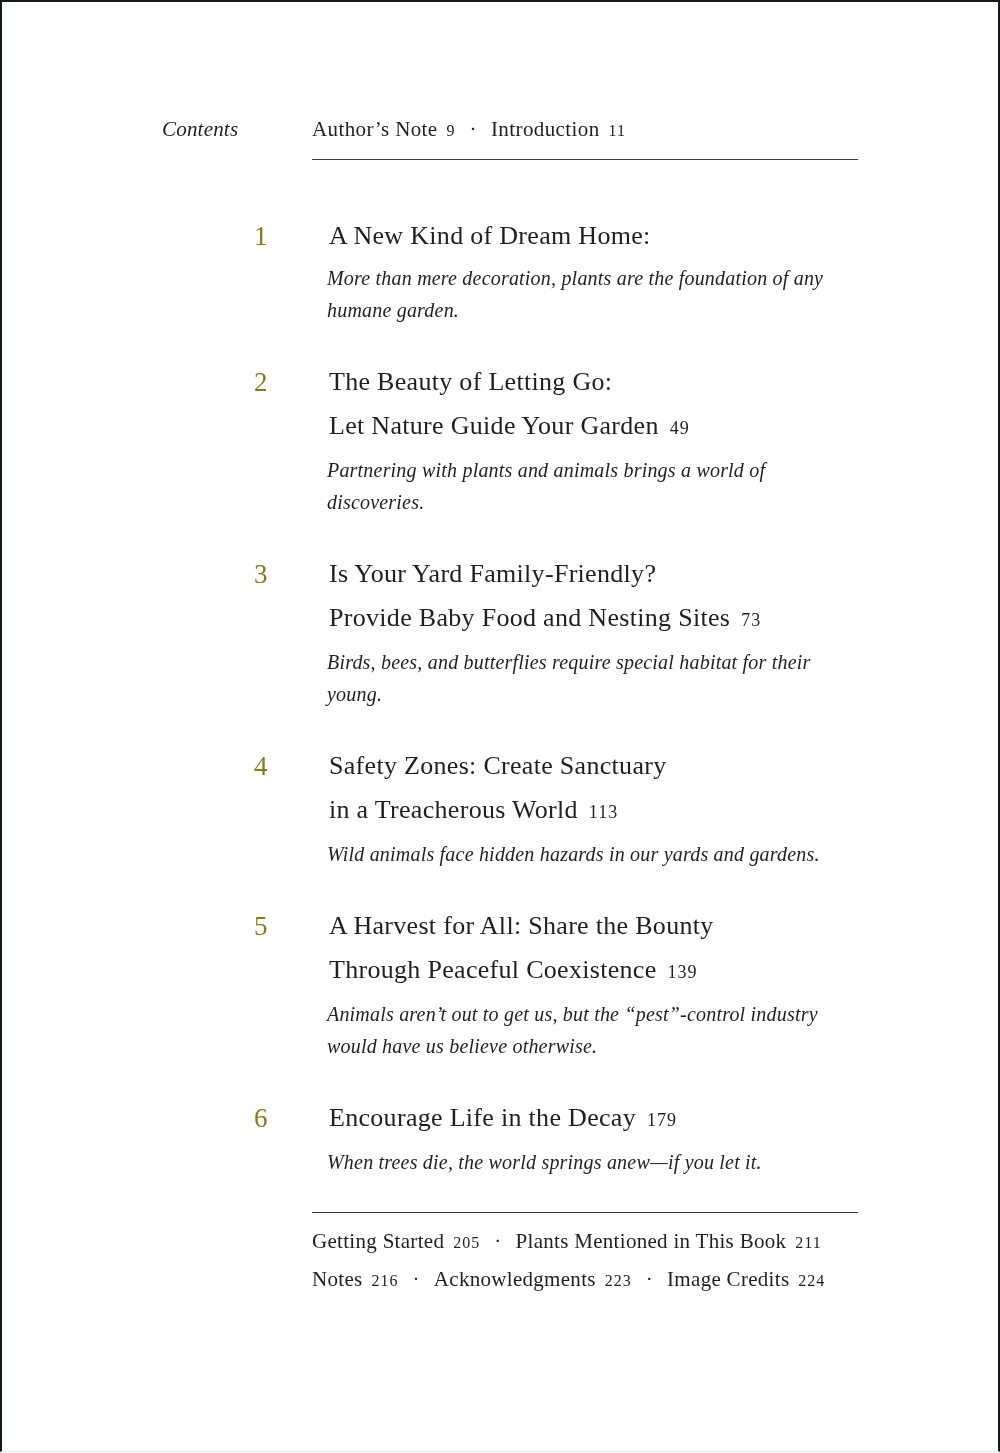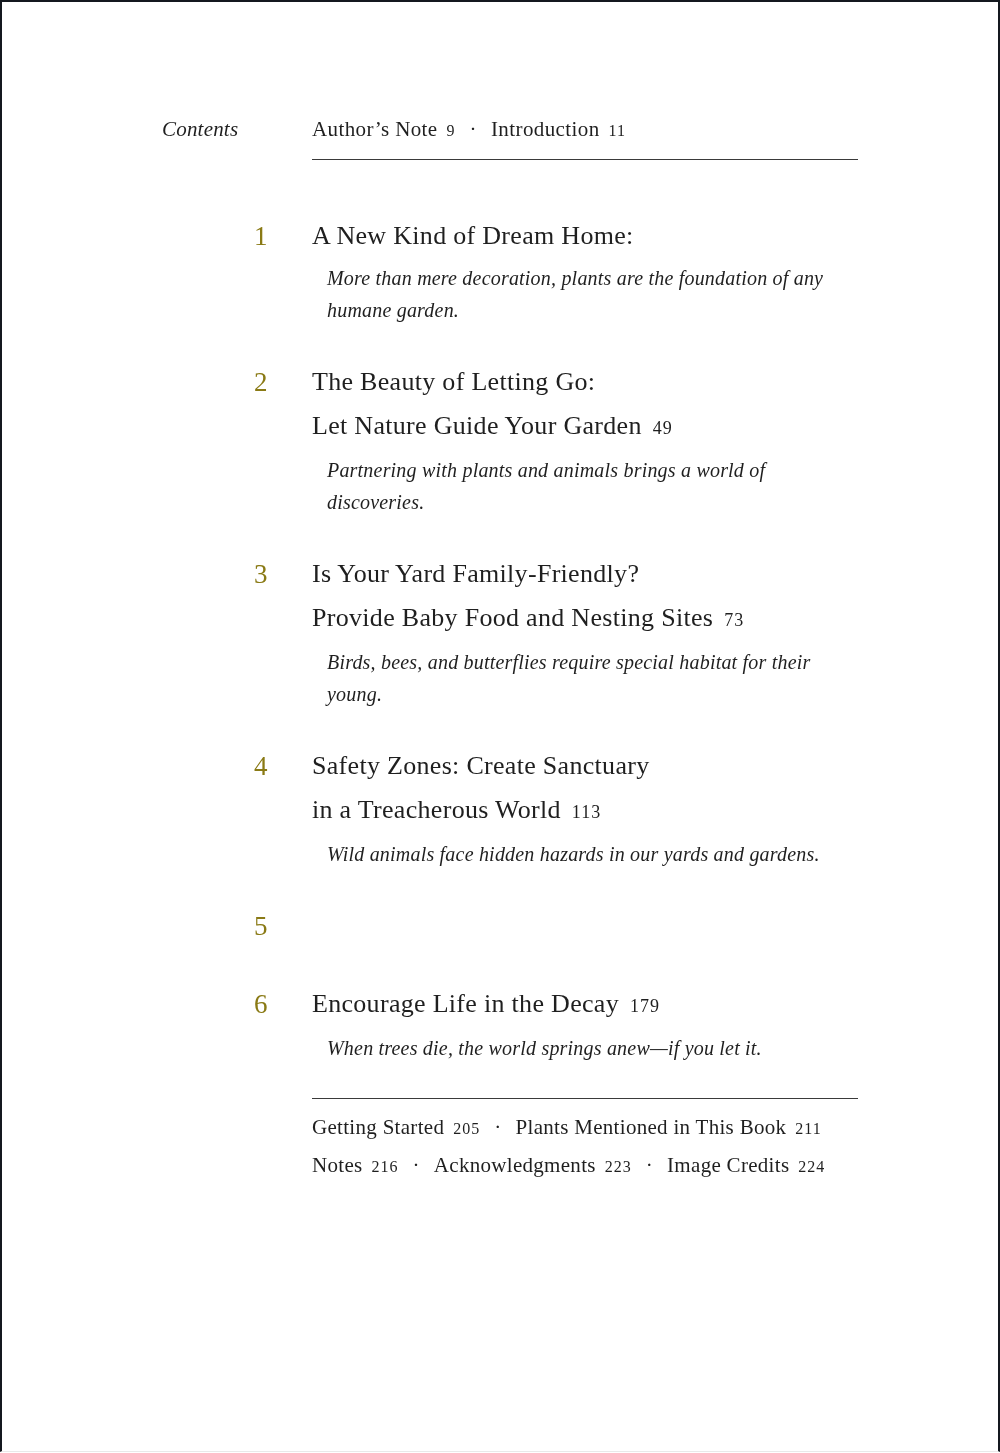--- a/index.html
+++ b/index.html
@@ -73,20 +73,21 @@
     font-size: 27px;
     line-height: 44px;
     color: #8a7a15;
   }
   .chapter-body { width: 548px; }
   .title-line {
     font-size: 26px;
     line-height: 44px;
     letter-spacing: 0.3px;
     white-space: nowrap;
+    margin-left: 17px;
   }
   .title-line .pg {
     font-size: 18px;
     margin-left: 11px;
     letter-spacing: 1px;
   }
   .desc {
     margin-top: 4px;
   }
   .desc-line {
@@ -166,20 +167,28 @@
           <div class="title-line"><span>in a Treacherous World</span><span class="pg">113</span></div>
           <div class="desc">
             <div class="desc-line">Wild animals face hidden hazards in our yards and gardens.</div>
 
           </div>
         </div>
       </div>
 
       <div class="chapter">
         <div class="chapter-num">5</div>
+        <div class="chapter-body">
+          <div class="title-line">A Harvest for All: Share the Bounty</div>
+          <div class="title-line"><span>Through Peaceful Coexistence</span><span class="pg">139</span></div>
+          <div class="desc">
+            <div class="desc-line">Animals aren’t out to get us, but the “pest”-control industry</div>
+            <div class="desc-line">would have us believe otherwise.</div>
+          </div>
+        </div>
       </div>
 
       <div class="chapter">
         <div class="chapter-num">6</div>
         <div class="chapter-body">
           <div class="title-line"><span>Encourage Life in the Decay</span><span class="pg">179</span></div>
           <div class="desc">
             <div class="desc-line">When trees die, the world springs anew—if you let it.</div>
 
           </div>

